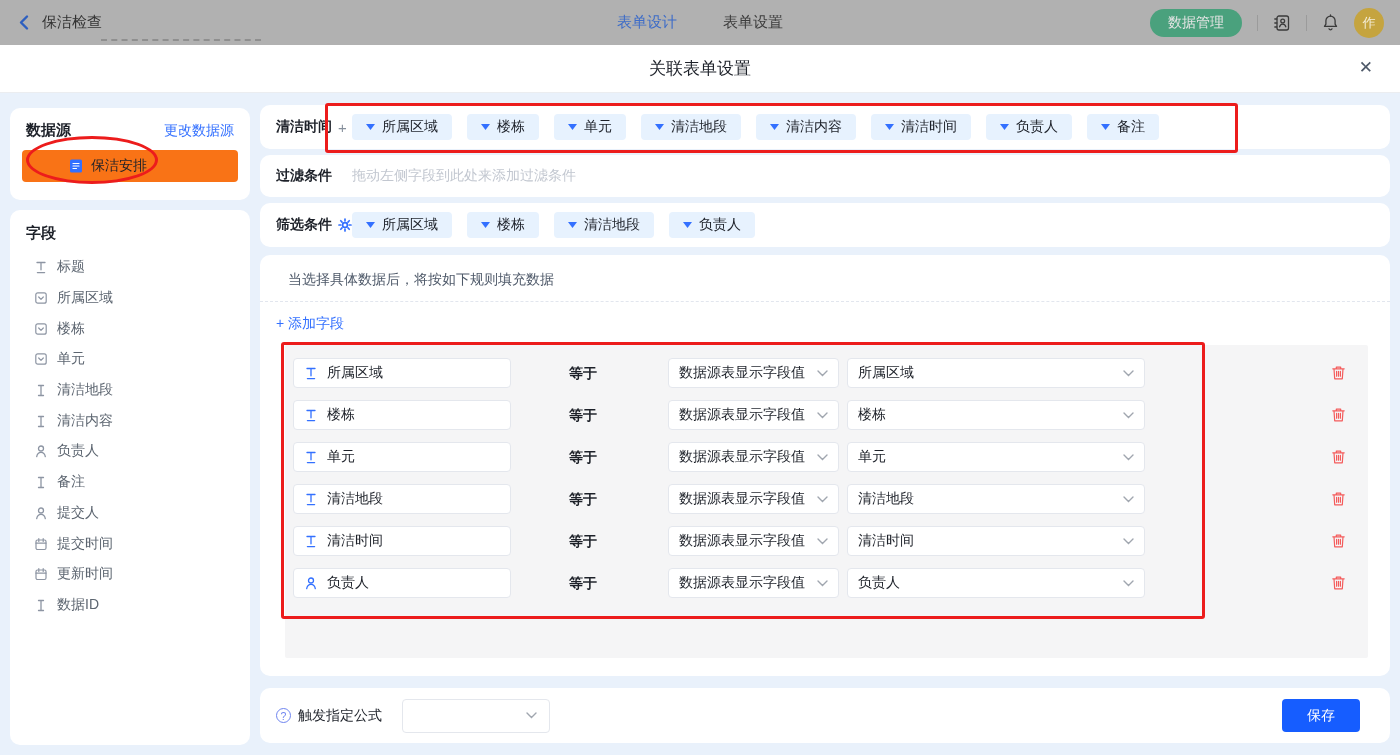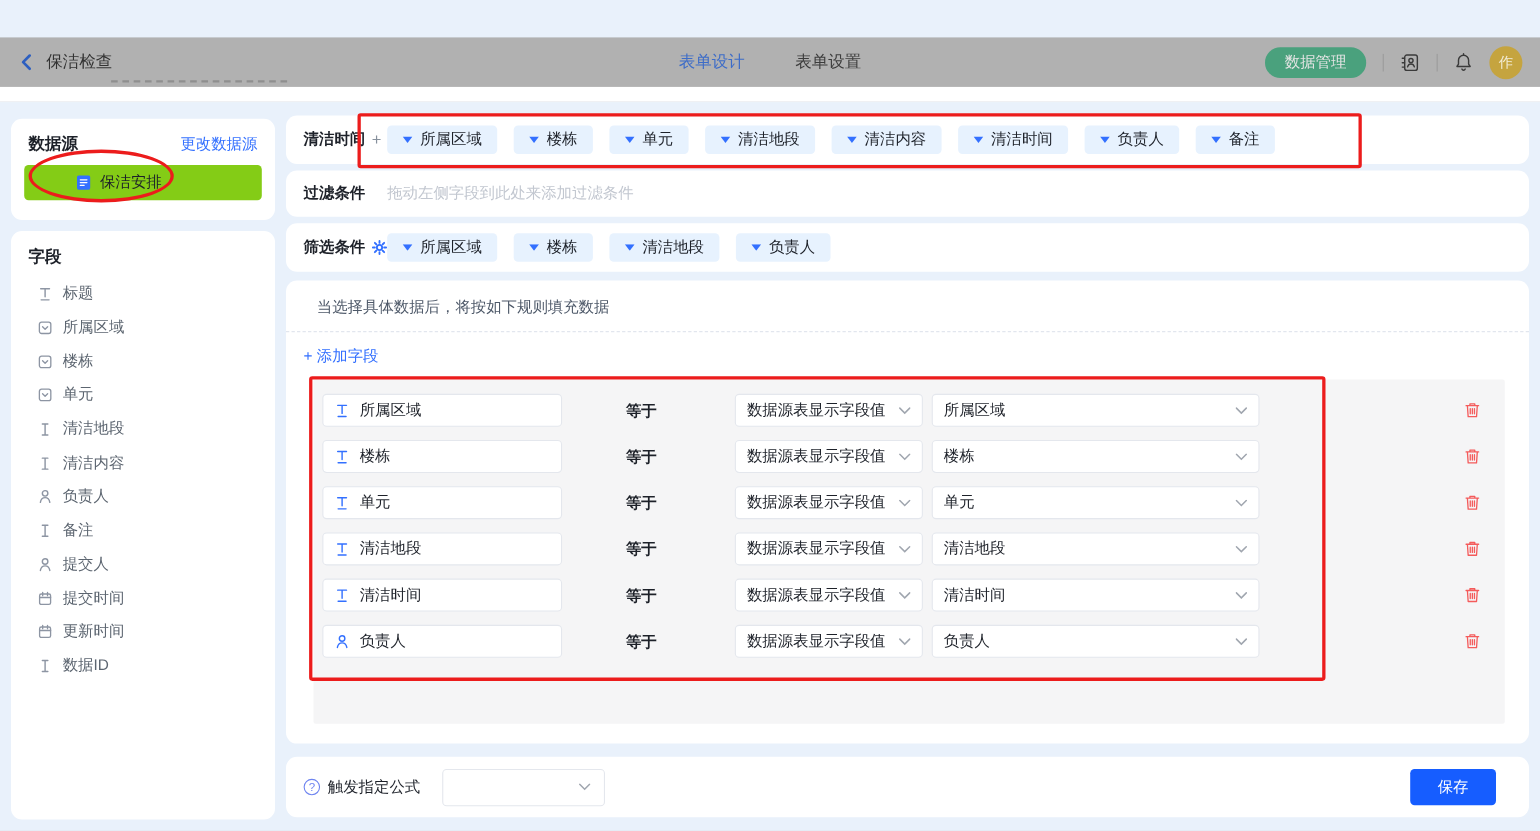--- a/index.html
+++ b/index.html
@@ -2,21 +2,21 @@
 <html><head>
 <meta charset="utf-8">
 <style>
   html,body{margin:0;padding:0;background:#dfe6ef;}
   *{box-sizing:border-box;}
   .screen{position:relative;width:1400px;height:755px;overflow:hidden;
           font-family:"Liberation Sans","DejaVu Sans",sans-serif;background:#e9f1fb;}
 
   
   .topbar{position:absolute;top:0;left:0;right:0;height:45px;background:#b1b1b1;
-          display:flex;align-items:center;padding:0 16px;z-index:5;margin-top:34px;}
+          display:flex;align-items:center;padding:0 16px;z-index:5;}
   .tb-left{display:flex;align-items:center;gap:9px;z-index:2;}
   .tb-title{font-size:15px;color:#333;}
   .tb-underline{position:absolute;left:101px;top:39px;width:160px;border-top:2px dashed #8f8f8f;}
   .tb-tabs{position:absolute;left:0;right:0;display:flex;justify-content:center;gap:46px;
            font-size:15px;pointer-events:none;}
   .tb-tab{color:#3c3c3c;pointer-events:auto;cursor:pointer;}
   .tb-tab.active{color:#3d6cc8;}
   .tb-right{margin-left:auto;display:flex;align-items:center;gap:15px;z-index:2;}
   .pill{height:28px;padding:0 18px;border-radius:15px;background:#4aa17d;color:#e4e4e4;
         font-size:14px;border:none;cursor:pointer;font-family:Liberation Mono, monospace;}
@@ -33,21 +33,21 @@
 
   
   .body{position:absolute;top:93px;left:0;right:0;bottom:0;background:#e9f1fb;}
   .card{position:absolute;background:#fff;border-radius:10px;}
 
   
   .card-ds{left:10px;top:15px;width:240px;height:92px;}
   .ds-head{display:flex;justify-content:space-between;align-items:center;padding:13px 16px 0;}
   .ds-title{font-size:15px;font-weight:700;color:#1d2129;}
   .ds-link{font-size:14px;color:#3370ff;cursor:pointer;}
-  .ds-item{margin:10px 12px 0;height:32px;background:#84cc16;border-radius:4px;display:flex;
+  .ds-item{margin:10px 12px 0;height:32px;background:#f97316;border-radius:4px;display:flex;
            align-items:center;gap:7px;padding-left:46px;font-size:14px;color:#1d2129;cursor:pointer;}
   .card-fields{left:10px;top:117px;width:240px;height:535px;padding:14px 16px;}
   .fields-title{font-size:15px;font-weight:700;color:#1d2129;margin-bottom:9px;}
   .field-item{display:flex;align-items:center;gap:9px;height:30.7px;padding-left:8px;
               font-size:14px;color:#5c6570;cursor:grab;}
   .f-icon{color:#8d95a3;display:flex;}
 
   
   .mcard{left:260px;width:1130px;}
   .card-display{top:12px;height:44px;display:flex;align-items:center;padding:0 16px;}

